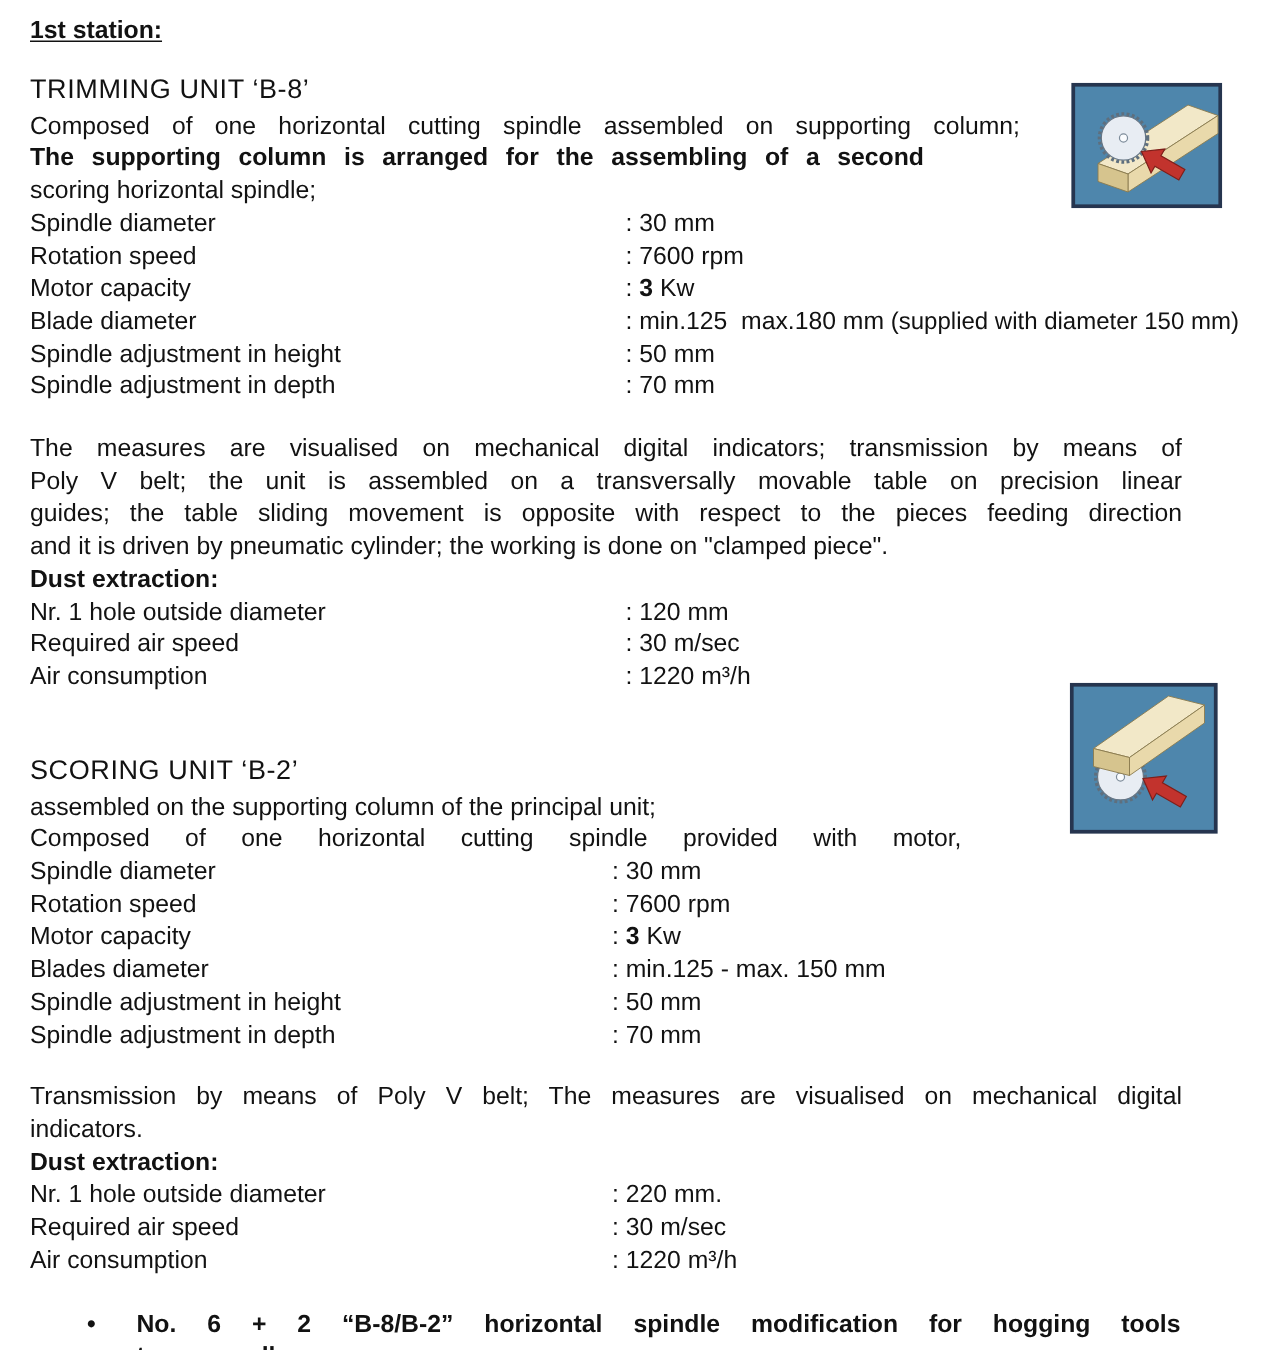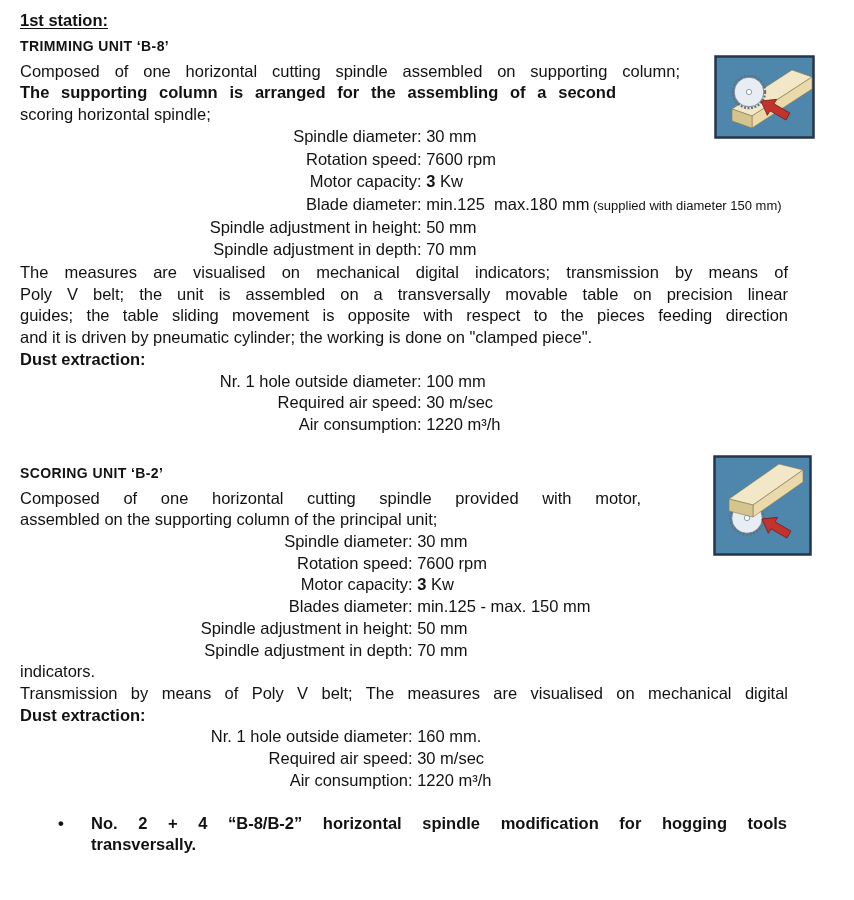--- a/index.html
+++ b/index.html
@@ -4,33 +4,33 @@
 <style>
   html,body{margin:0;padding:0;background:#ffffff;}
   body{
     width:854px;height:900px;position:relative;overflow:hidden;
     font-family:"Liberation Sans","DejaVu Sans",sans-serif;
     font-size:16.5px;line-height:21.7px;color:#121212;
     -webkit-font-smoothing:antialiased;
   }
   .content{padding:10px 16px 0 20px;}
   .station{font-weight:bold;text-decoration:underline;text-underline-offset:2px;}
-  .unit-title{font-weight:bold;font-size:14px;line-height:23px;letter-spacing:.4px;margin:3px 0 3px 0;}
+  .unit-title{font-weight:normal;font-size:18px;line-height:23px;letter-spacing:.4px;margin:16px 0 3px 0;}
   .jl{text-align:justify;text-align-last:justify;}
   .line{white-space:pre-wrap;}
   .trim-intro .l1{width:660px;}
   .trim-intro .l2{width:596px;font-weight:bold;}
   .sc-intro .l1{width:621px;}
-  .desc{width:768px;}
-  .spec-row{display:flex;text-align:right;}
+  .desc{width:768px;margin-top:20px;}
+  .spec-row{display:flex;}
   .spec-label{flex:0 0 397px;}
   .s2 .spec-label{flex:0 0 388px;}
   .spec-value{white-space:pre-wrap;}
   .spec-value b{font-weight:bold;}
-  .spec-note{font-size:13px;}
+  .spec-note{font-size:16px;}
   .subhead{font-weight:bold;text-underline-offset:2px;}
   .gap-a{height:23px;}
   .gap-b{height:21px;}
   .bullet-row{display:flex;font-weight:bold;}
   .bullet-dot{flex:0 0 71px;padding-left:38px;box-sizing:border-box;}
   .bullet-text{width:696px;}
   .illus{position:absolute;}
   #ill1{left:714px;top:55px;}
   #ill2{left:713px;top:455px;}
 </style>
@@ -80,39 +80,39 @@
     <div class="line jl">The measures are visualised on mechanical digital indicators; transmission by means of</div>
     <div class="line jl">Poly V belt; the unit is assembled on a transversally movable table on precision linear</div>
     <div class="line jl">guides; the table sliding movement is opposite with respect to the pieces feeding direction</div>
     <div class="line">and it is driven by pneumatic cylinder; the working is done on "clamped piece".</div>
   </div>
 
   <div class="subhead">Dust extraction:</div>
   <div>
     <div class="spec-row">
       <span class="spec-label">Nr. 1 hole outside diameter</span>
-      <span class="spec-value">: 100 mm</span>
+      <span class="spec-value">: 120 mm</span>
     </div>
     <div class="spec-row">
       <span class="spec-label">Required air speed</span>
       <span class="spec-value">: 30 m/sec</span>
     </div>
     <div class="spec-row">
       <span class="spec-label">Air consumption</span>
       <span class="spec-value">: 1220 m³/h</span>
     </div>
   </div>
 
   <div class="gap-a"></div>
 
   <div class="unit-title">SCORING UNIT ‘B-2’</div>
 
   <div class="sc-intro">
+    <div class="line">assembled on the supporting column of the principal unit;</div>
     <div class="line jl l1">Composed of one horizontal cutting spindle provided with motor,</div>
-    <div class="line">assembled on the supporting column of the principal unit;</div>
   </div>
 
   <div class="s2">
     <div class="spec-row">
       <span class="spec-label">Spindle diameter</span>
       <span class="spec-value"><span>: </span><b></b><span>30 mm</span></span>
     </div>
     <div class="spec-row">
       <span class="spec-label">Rotation speed</span>
       <span class="spec-value"><span>: </span><b></b><span>7600 rpm</span></span>
@@ -129,46 +129,46 @@
       <span class="spec-label">Spindle adjustment in height</span>
       <span class="spec-value"><span>: </span><b></b><span>50 mm</span></span>
     </div>
     <div class="spec-row">
       <span class="spec-label">Spindle adjustment in depth</span>
       <span class="spec-value"><span>: </span><b></b><span>70 mm</span></span>
     </div>
   </div>
 
   <div class="desc">
+    <div class="line jl">Transmission by means of Poly V belt; The measures are visualised on mechanical digital</div>
     <div class="line">indicators.</div>
-    <div class="line jl">Transmission by means of Poly V belt; The measures are visualised on mechanical digital</div>
   </div>
 
   <div class="subhead">Dust extraction:</div>
   <div class="s2">
     <div class="spec-row">
       <span class="spec-label">Nr. 1 hole outside diameter</span>
-      <span class="spec-value">: 160 mm.</span>
+      <span class="spec-value">: 220 mm.</span>
     </div>
     <div class="spec-row">
       <span class="spec-label">Required air speed</span>
       <span class="spec-value">: 30 m/sec</span>
     </div>
     <div class="spec-row">
       <span class="spec-label">Air consumption</span>
       <span class="spec-value">: 1220 m³/h</span>
     </div>
   </div>
 
   <div class="gap-b"></div>
 
   <div class="bullet-row">
     <span class="bullet-dot">•</span>
     <div class="bullet-text">
-      <div class="line jl">No. 2 + 4 “B-8/B-2” horizontal spindle modification for hogging tools</div>
+      <div class="line jl">No. 6 + 2 “B-8/B-2” horizontal spindle modification for hogging tools</div>
       <div class="line">transversally.</div>
     </div>
   </div>
 
 </div>
 
 <svg id="ill1" class="illus" width="101" height="84" viewBox="0 0 101 84" role="img">
   <rect x="1.5" y="1.5" width="98" height="81" stroke-width="2.5" stroke="#26354f" fill="#4e86ac"></rect>
   <g>
     <polygon points="18,54 78,15 98,22 38,61" stroke="#8a7a4e" stroke-width="0.6" fill="#f2e8c8"></polygon>

